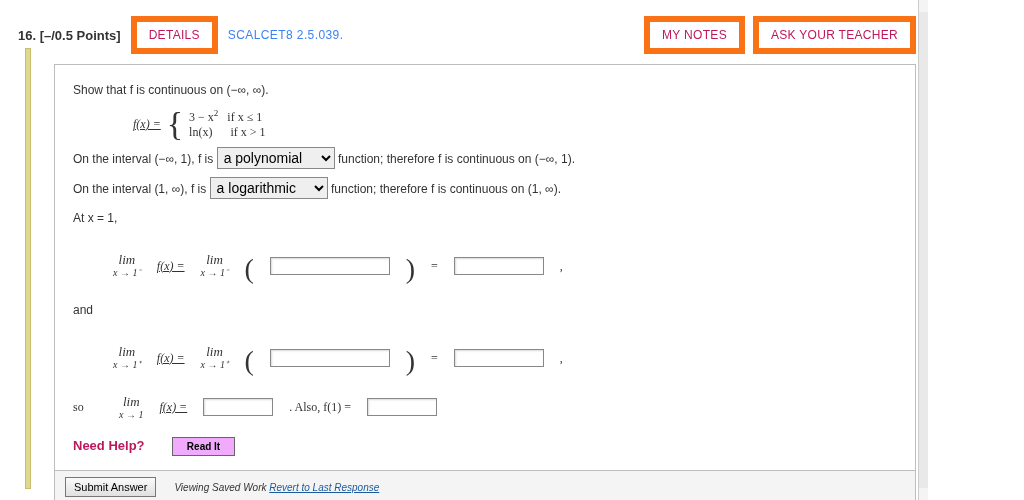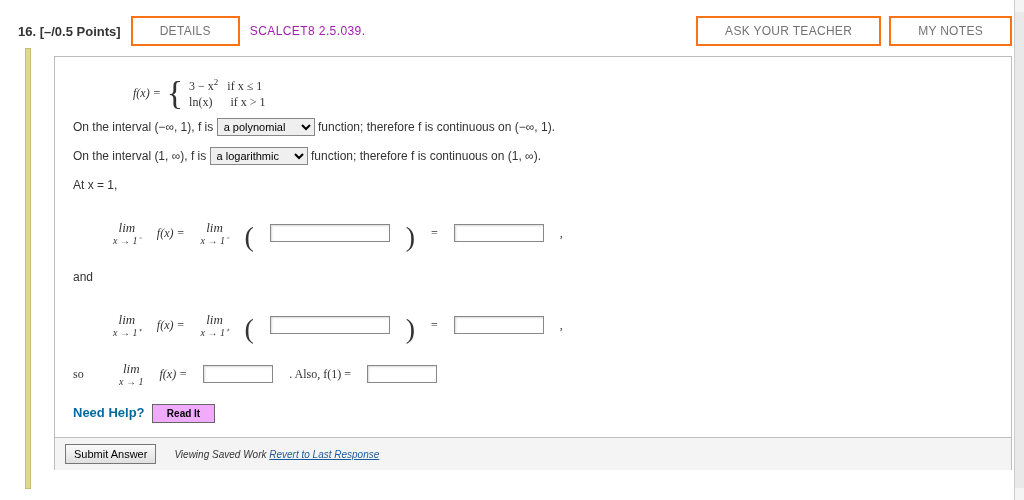--- a/index.html
+++ b/index.html
@@ -4,21 +4,21 @@
 <style>
   * { box-sizing: border-box; }
   body {
     margin: 0;
     font-family: Arial, Helvetica, sans-serif;
     font-size: 12px;
     color: #333;
     background: #fff;
   }
   .page {
-    width: 1024px;
+    width: 928px;
     height: 500px;
     padding: 8px 12px 0 12px;
     position: relative;
   }
   .scrollbar-right {
     position: absolute;
     right: 0;
     top: 0;
     width: 10px;
     height: 500px;
@@ -45,29 +45,29 @@
     justify-content: space-between;
     padding: 8px 0 10px 6px;
   }
   .hdr-left {
     display: flex;
     align-items: center;
     gap: 10px;
   }
   .qnum { font-weight: bold; font-size: 13px; }
   .btn {
-    border: 2px solid #f97316;
+    border: 6px solid #f97316;
     background: #fff;
-    color: #737373;
-    padding: 6px 27px;
+    color: #be185d;
+    padding: 6px 12px;
     font-size: 12px;
     cursor: pointer;
     letter-spacing: 0.3px;
   }
-  .src { color: #a21caf; font-size: 12px; letter-spacing: 0.4px; }
+  .src { color: #3b82f6; font-size: 12px; letter-spacing: 0.4px; }
   .hdr-right { display: flex; gap: 8px; }
   .content-wrap {
     margin-left: 42px;
     border: 1px solid #bdbdbd;
     border-bottom: none;
     background: #fff;
   }
   .gold-strip {
     position: absolute;
     left: 25px;
@@ -76,44 +76,44 @@
     height: 441px;
     background: #e0d88f;
     border: 1px solid #c7be6f;
   }
   .content {
     padding: 14px 18px 4px 18px;
     line-height: 1.9;
   }
   .sel {
     font-family: inherit;
-    font-size: 11px;
+    font-size: 14px;
     padding: 1px 2px;
     border: 1px solid #888;
     background: #efefef;
   }
   .ti {
     font-family: inherit;
     font-size: 11px;
     border: 1px solid #888;
     height: 18px;
     box-shadow: inset 1px 1px 2px rgba(0,0,0,0.15);
   }
   .ti-w { width: 120px; }
   .ti-m { width: 90px; }
   .ti-s { width: 70px; }
   .big-paren { font-size: 28px; font-family: 'Times New Roman', serif; position: relative; top: 3px; }
   .frac-row { display: inline-flex; align-items: center; gap: 16px; }
   .lim-block { display: inline-block; text-align: center; line-height: 1.0; font-family: 'Times New Roman', serif; font-style: italic; }
   .lim-top { font-size: 13px; }
   .lim-bot { font-size: 10px; font-style: italic; }
   .serif { font-family: 'Times New Roman', serif; }
-  .it { font-style: italic; }
+  .it { font-style: italic; text-decoration: underline; }
   .need-help { margin: 14px 0 8px 0; }
-  .nh-label { color: #0369a1; font-weight: bold; font-size: 13px; margin-right: 4px; }
+  .nh-label { color: #be185d; font-weight: bold; font-size: 13px; margin-right: 24px; }
   .read-btn {
     border: 1px solid #666;
     background: #f0abfc;
     font-size: 10px;
     padding: 3px 14px;
     cursor: pointer;
     font-weight: bold;
   }
   .foot {
     border-top: 1px solid #bdbdbd;
@@ -147,30 +147,31 @@
 
   <div class="hdr">
     <div class="hdr-left">
       <span class="qnum">
         <span>16.</span> <span>[–/0.5 Points]</span>
       </span>
       <button class="btn">DETAILS</button>
       <span class="src">SCALCET8 2.5.039.</span>
     </div>
     <div class="hdr-right">
+      <button class="btn">MY NOTES</button>
       <button class="btn">ASK YOUR TEACHER</button>
-      <button class="btn">MY NOTES</button>
     </div>
   </div>
 
   <div class="gold-strip"></div>
 
   <div class="content-wrap">
     <div class="content">
 
+      <div>Show that f is continuous on (−∞, ∞).</div>
 
       <div class="eq-line" style="margin-left:60px;">
         <span class="piecewise">
           <span class="it">f(x) =</span>
           <span class="brace">{</span>
           <span class="cases">
             <span><span>3 − x</span><sup>2</sup>&nbsp;&nbsp;&nbsp;<span>if x ≤ 1</span></span><br>
             <span><span>ln(x)</span>&nbsp;&nbsp;&nbsp;&nbsp;&nbsp;&nbsp;<span>if x &gt; 1</span></span>
           </span>
         </span>

